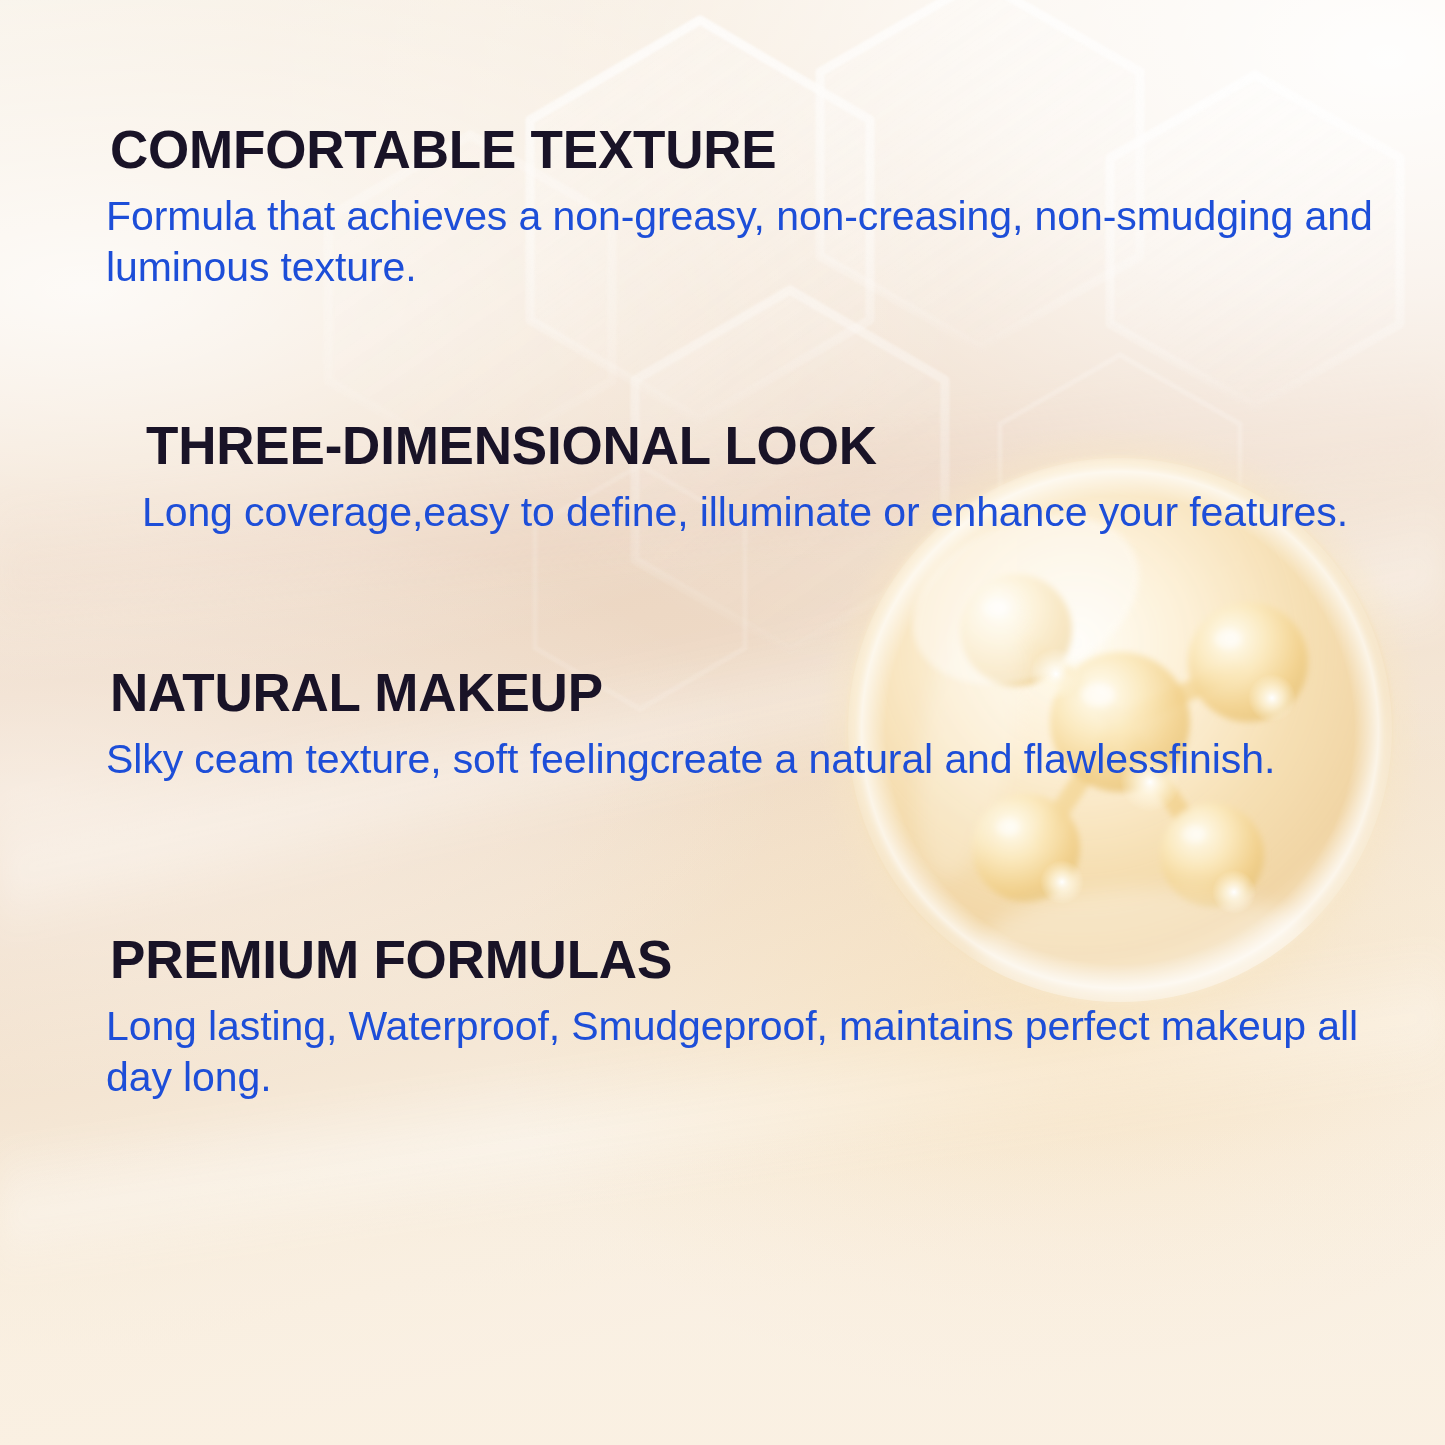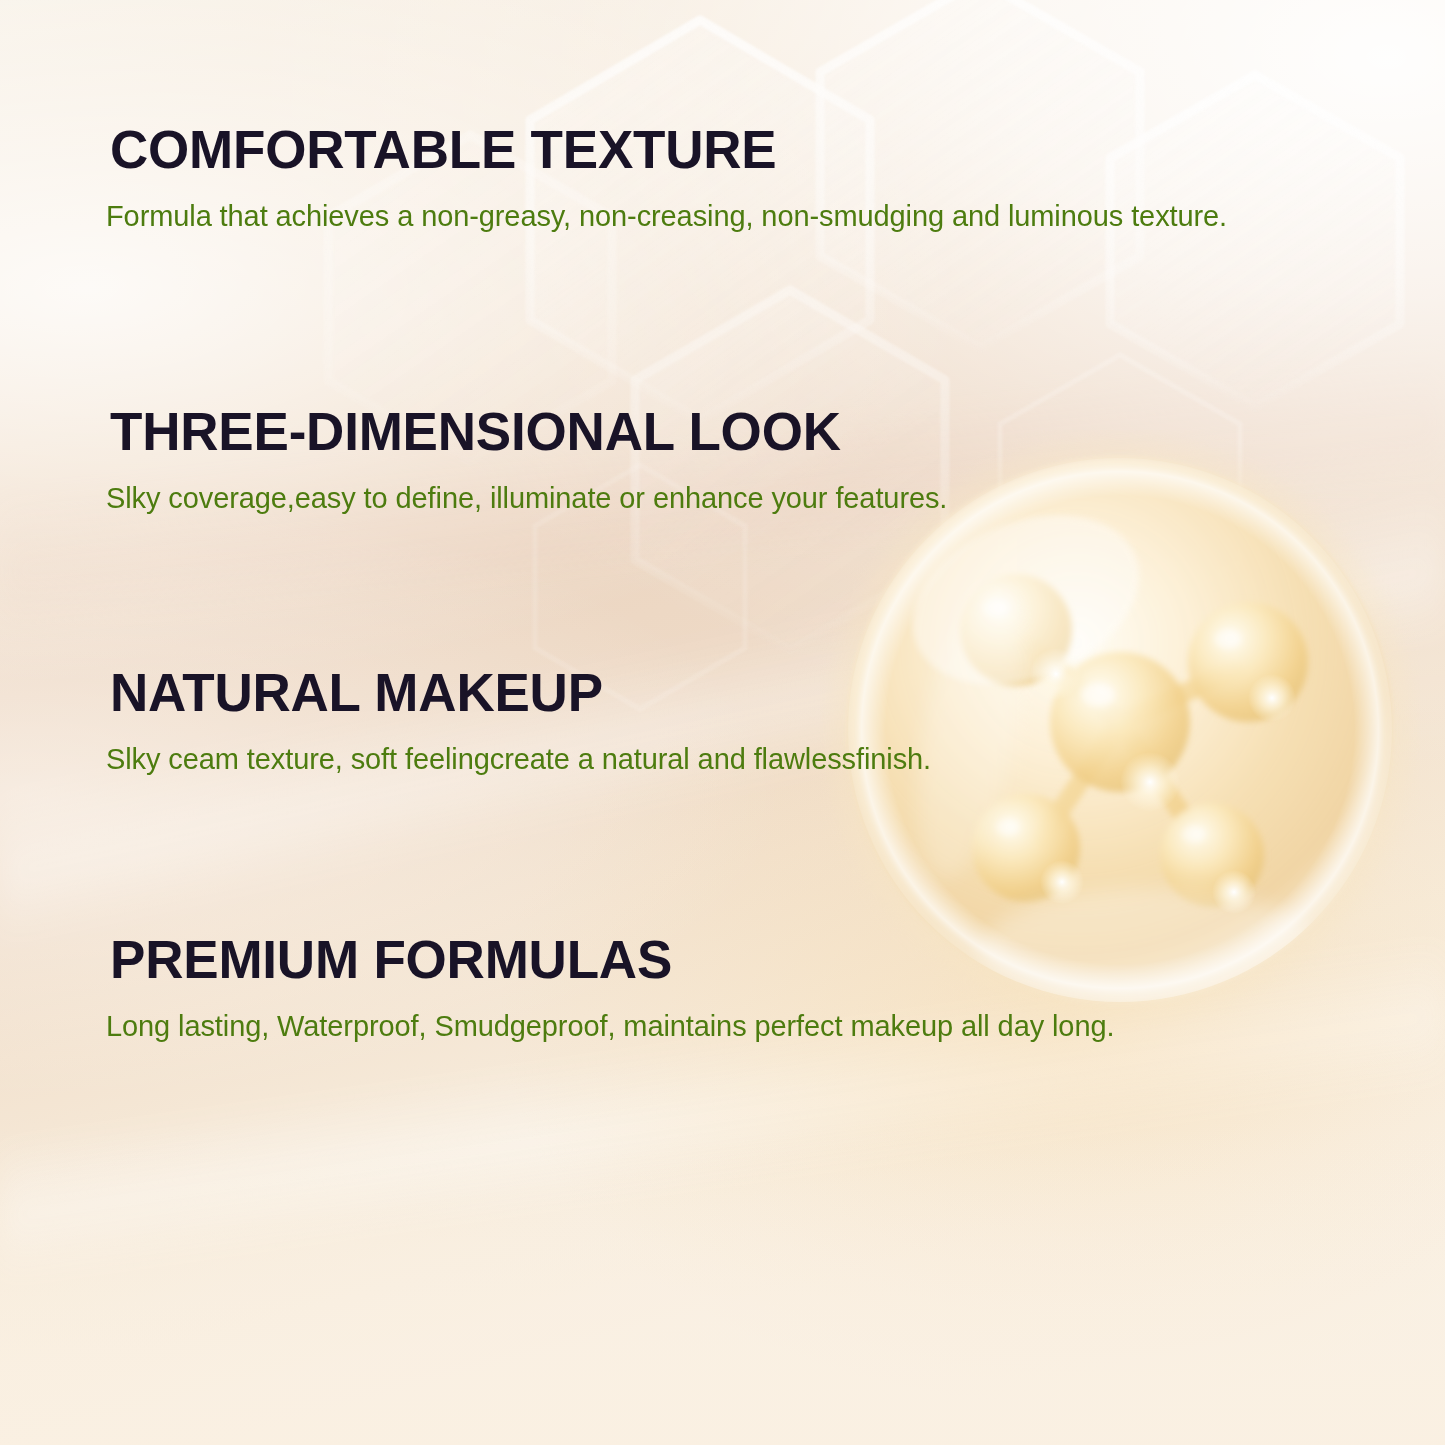--- a/index.html
+++ b/index.html
@@ -143,29 +143,29 @@
     line-height: 1.04;
     letter-spacing: -0.2px;
     color: #191327;
     white-space: nowrap;
   }
 
   .feature-body {
     margin: 0;
     font-family: "Liberation Sans", sans-serif;
     font-weight: 400;
-    font-size: 29px;
+    font-size: 41px;
     line-height: 51px;
     letter-spacing: -0.1px;
-    color: #4d7c0f;
+    color: #1d4ed8;
   }
 
   
   .feature[data-index="0"] { top: 122px; }
-  .feature[data-index="1"] { top: 404px; }
+  .feature[data-index="1"] { top: 418px; margin-left: 36px; }
   .feature[data-index="2"] { top: 665px; }
   .feature[data-index="3"] { top: 932px; }
   .feature[data-index="4"] { top: 1222px; }
 </style>
 </head>
 <body>
 
 <div class="poster">
 
   <div class="bg-layer bg-base"></div>
@@ -309,21 +309,21 @@
 
   <div class="content">
 
     <section class="feature" data-index="0">
       <h2 class="feature-title">COMFORTABLE TEXTURE</h2>
       <p class="feature-body">Formula that achieves a non-greasy, non-creasing, non-smudging and luminous texture.</p>
     </section>
 
     <section class="feature" data-index="1">
       <h2 class="feature-title">THREE-DIMENSIONAL LOOK</h2>
-      <p class="feature-body">Slky coverage,easy to define, illuminate or enhance your features.</p>
+      <p class="feature-body">Long coverage,easy to define, illuminate or enhance your features.</p>
     </section>
 
     <section class="feature" data-index="3">
       <h2 class="feature-title">PREMIUM FORMULAS</h2>
       <p class="feature-body">Long lasting, Waterproof, Smudgeproof, maintains perfect makeup all day long.</p>
     </section>
 
     <section class="feature" data-index="2">
       <h2 class="feature-title">NATURAL MAKEUP</h2>
       <p class="feature-body">Slky ceam texture, soft feelingcreate a natural and flawlessfinish.</p>

